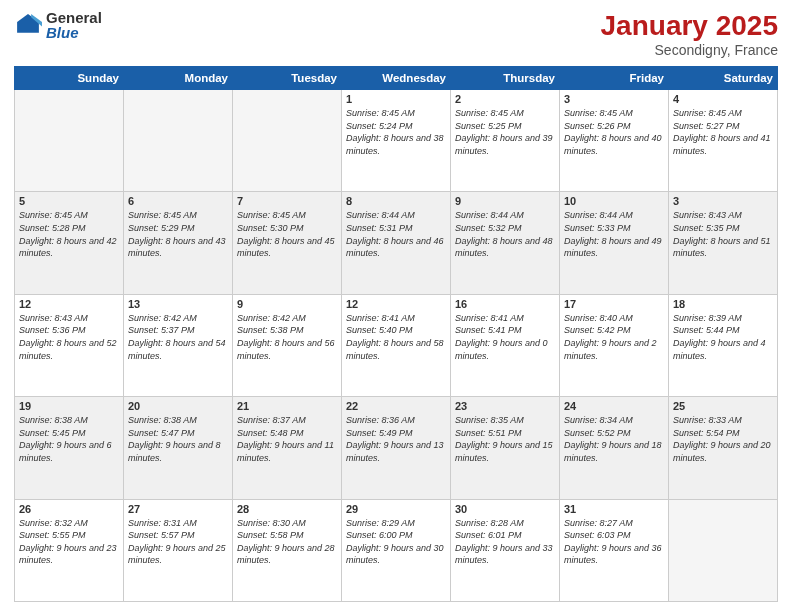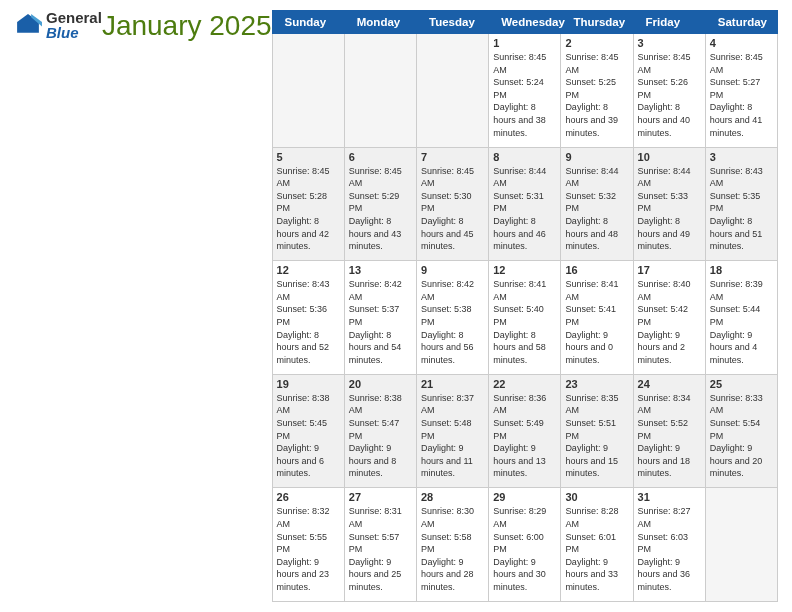--- a/index.html
+++ b/index.html
@@ -8,21 +8,21 @@
       background: #fff;
       width: 792px;
       height: 612px;
       overflow: hidden;
     }
     .page {
       width: 792px;
       height: 612px;
       padding: 10px 14px 10px 14px;
       display: flex;
-      flex-direction: row;
+      flex-direction: column;
     }
     .header {
       display: flex;
       justify-content: space-between;
       align-items: flex-start;
       margin-bottom: 8px;
     }
     .logo {
       display: flex;
       align-items: center;
@@ -46,41 +46,41 @@
     }
     .logo-icon {
       width: 28px;
       height: 28px;
     }
     .title-block {
       text-align: right;
     }
     .main-title {
       font-size: 28px;
-      font-weight: normal;
-      color: #4d7c0f;
+      font-weight: bold;
+      color: #b91c1c;
     }
     .subtitle {
       font-size: 14px;
       color: #555;
     }
     .calendar {
       flex: 1;
       border: 1px solid #ccc;
       border-collapse: collapse;
       width: 100%;
       table-layout: fixed;
     }
     .calendar th {
       background: #1a5fa8;
       color: #fff;
       font-size: 11.5px;
       font-weight: bold;
-      padding: 5px 12px;
-      text-align: left;
+      padding: 5px 4px;
+      text-align: right;
       border: 1px solid #1a5fa8;
     }
     .calendar td {
       border: 1px solid #ccc;
       vertical-align: top;
       padding: 3px 4px;
       font-size: 9.5px;
       color: #333;
       background: #fff;
     }
@@ -92,20 +92,21 @@
     }
     .day-number {
       font-size: 11px;
       font-weight: bold;
       margin-bottom: 2px;
     }
     .day-info {
       font-size: 9px;
       line-height: 1.4;
       color: #333;
+      font-style: italic;
     }
     tr.week-row td {
       height: 88px;
     }
   </style>
 </head>
 <body>
 
 <div class="page">
   <div class="header">
@@ -114,20 +115,21 @@
         <polygon points="18,4 32,14 32,28 4,28 4,14" fill="#1a5fa8"></polygon>
         <polygon points="22,4 36,14 36,20 22,8" fill="#4a9fd4"></polygon>
       </svg>
       <div class="logo-text">
         <span class="logo-general">General</span>
         <span class="logo-blue">Blue</span>
       </div>
     </div>
     <div class="title-block">
       <div class="main-title">January 2025</div>
+      <div class="subtitle">Secondigny, France</div>
     </div>
   </div>
 
   <table class="calendar">
     <thead>
       <tr>
         <th>Sunday</th>
         <th>Monday</th>
         <th>Tuesday</th>
         <th>Wednesday</th>

